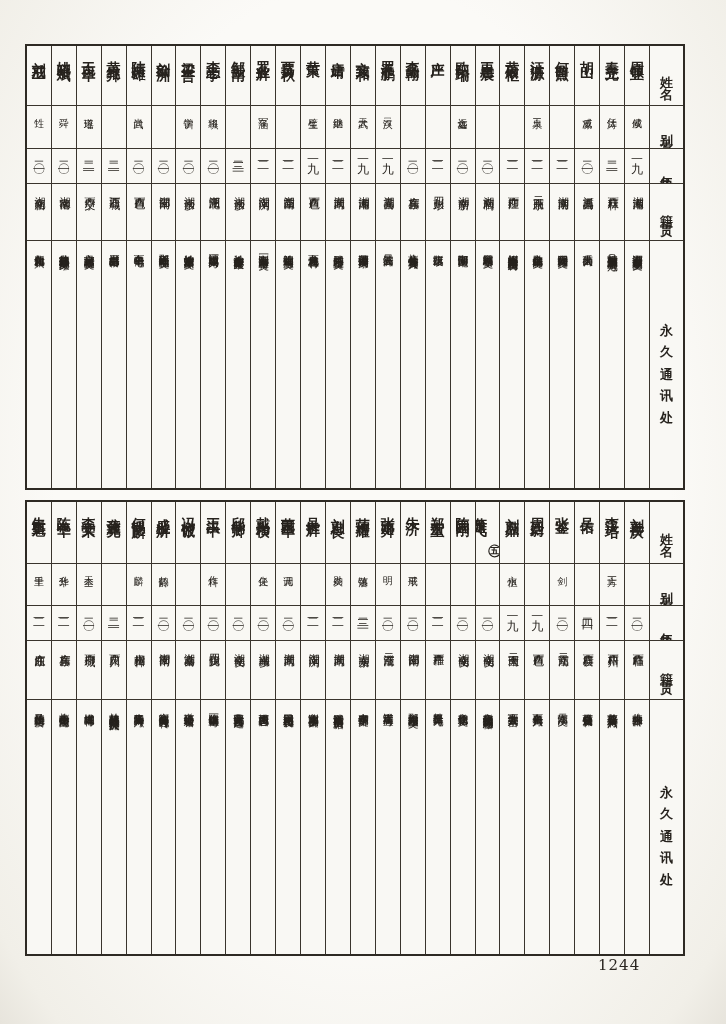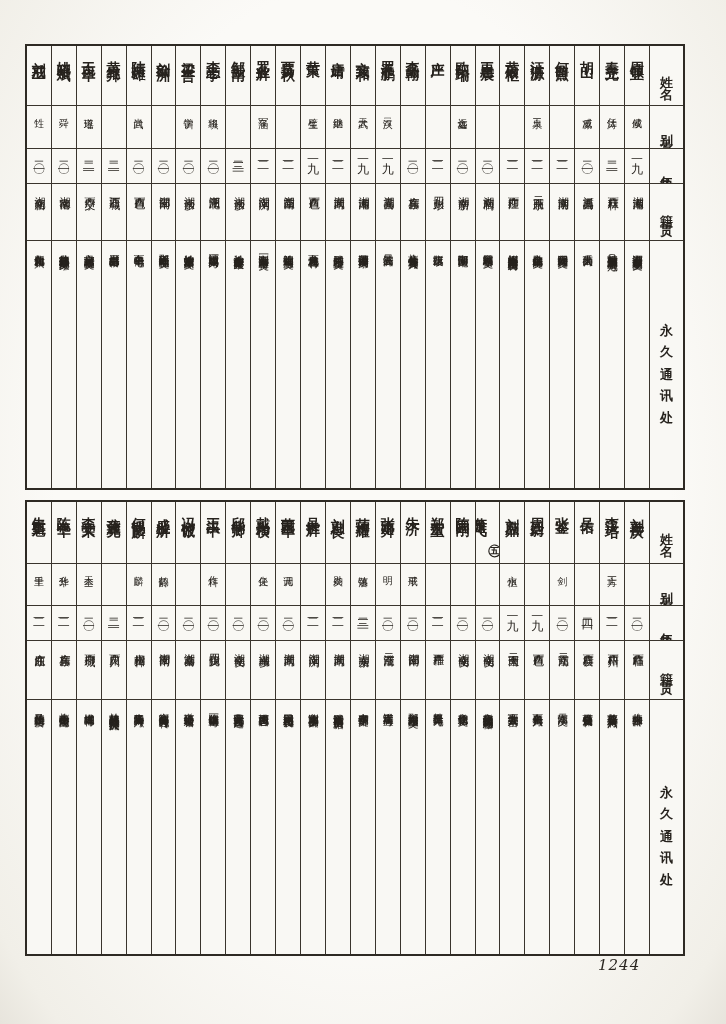--- a/index.html
+++ b/index.html
@@ -69,21 +69,20 @@
   .header-col .alias-cell .vtext{letter-spacing:0.35em;}
   .header-col .age-cell   .vtext{letter-spacing:0.1em;}
   .header-col .native-cell .vtext{letter-spacing:0.7em;}
   .header-col .addr-cell  .vtext{letter-spacing:1.7em;}
   .page-number{
     position:absolute;
     top:956px;left:598px;
     font-size:15px;
     letter-spacing:1px;
     color:#2a2620;
-    font-style:italic;
   }
 </style>
 </head>
 <body>
 
 <div class="page">
 
   <div class="table t-top">
     <div class="col header-col">
       <div class="cell name-cell">

